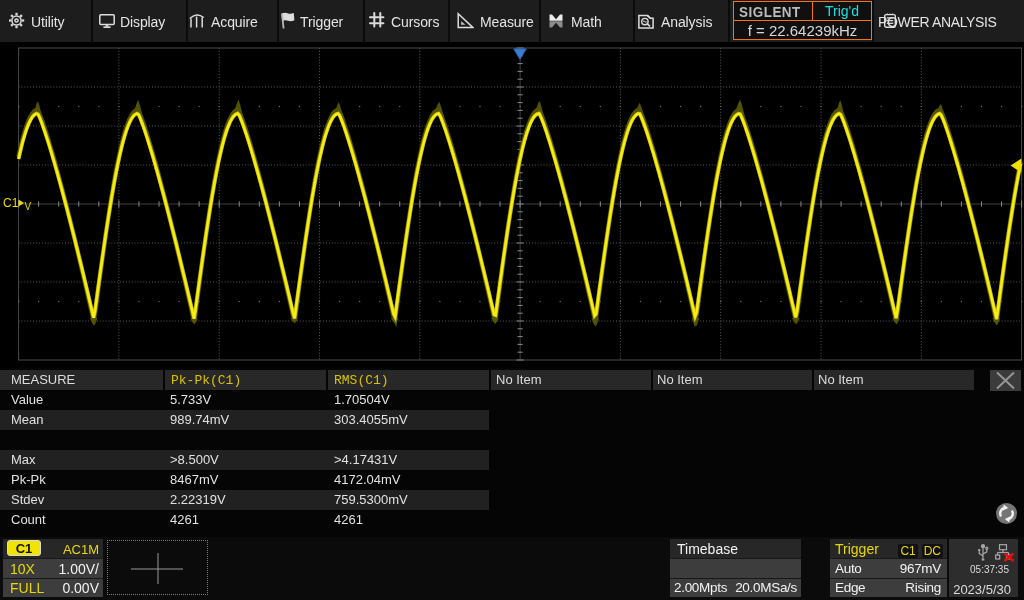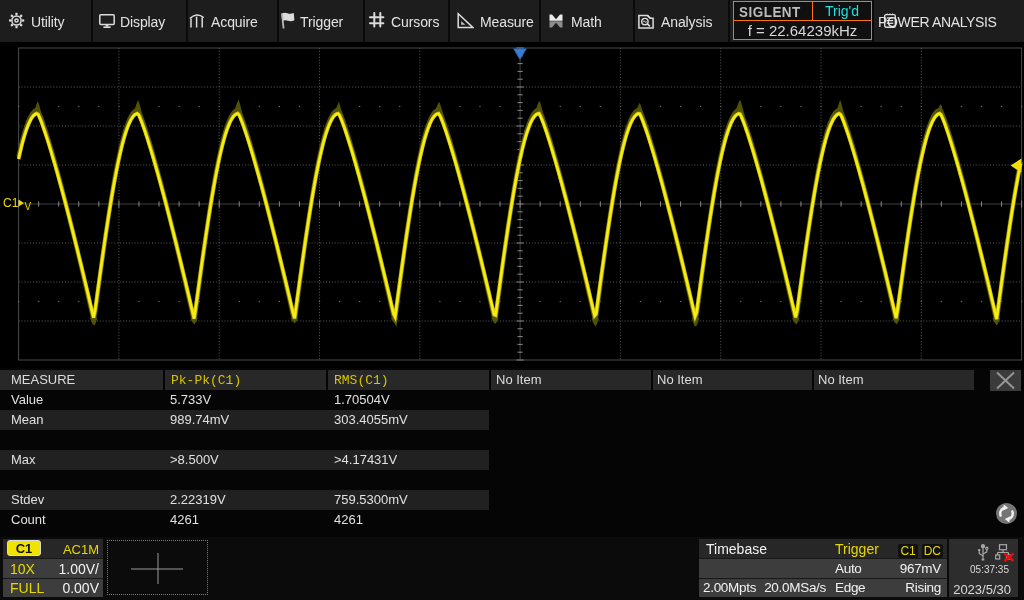--- a/index.html
+++ b/index.html
@@ -44,21 +44,21 @@
 .bbox .rline { position:absolute; left:0; width:100%; height:1px; background:#181818; }
 .lt { position:absolute; left:7px; top:2px; font-size:14px; white-space:nowrap; }
 .rt { position:absolute; right:4px; top:2px; font-size:14px; white-space:nowrap; }
 .w { color:#f2f2f2; } .y { color:#e8d800; }
 
 #chanbox { left:3px; width:100px; }
 #c1badge { position:absolute; left:4px; top:1px; width:34px; height:16px; background:#f0e300;
   border:1px solid #d8d8d8; border-radius:3px; color:#111; font-size:13px; font-weight:bold;
   text-align:center; line-height:15px; }
 #crossbox { position:absolute; left:107px; top:3px; width:101px; height:55px; border:1px dotted #7a7a7a; }
-#tbbox { left:699px; width:131px; }
+#tbbox { left:670px; width:131px; }
 #trbox { left:830px; width:117px; }
 #infobox { position:absolute; left:949px; top:2px; width:69px; height:58px; background:#2d2d2d; }
 #time1 { position:absolute; right:9px; top:25px; font-size:10px; color:#dadada; }
 #time2 { position:absolute; right:7px; top:43px; font-size:13px; color:#dadada; }
 .chip { display:inline-block; background:#111; border-radius:2px; padding:0 2px; font-size:12px; }
 </style>
 </head>
 <body>
 <div id="scr">
 
@@ -434,20 +434,25 @@
     <div class="trow alt" style="top:42px">
         <span class="c1">Mean</span>
         <span class="c2">989.74mV</span>
         <span class="c3">303.4055mV</span>
       </div>
     <div class="trow alt" style="top:82px">
         <span class="c1">Max</span>
         <span class="c2">&gt;8.500V</span>
         <span class="c3">&gt;4.17431V</span>
       </div>
+    <div class="trow" style="top:102px">
+        <span class="c1">Pk-Pk</span>
+        <span class="c2">8467mV</span>
+        <span class="c3">4172.04mV</span>
+      </div>
     <div class="trow alt" style="top:122px">
         <span class="c1">Stdev</span>
         <span class="c2">2.22319V</span>
         <span class="c3">759.5300mV</span>
       </div>
     <div class="trow" style="top:142px">
         <span class="c1">Count</span>
         <span class="c2">4261</span>
         <span class="c3">4261</span>
       </div>

